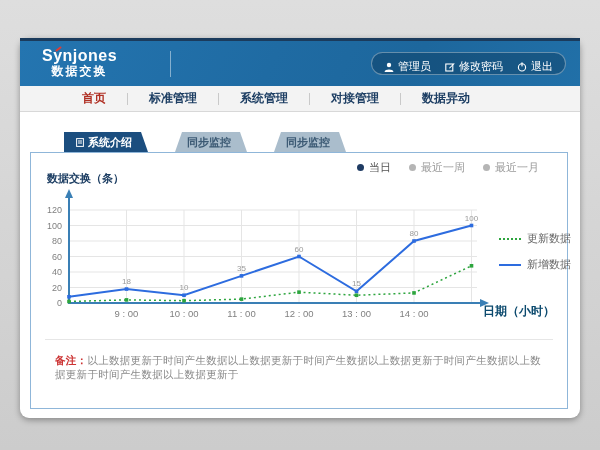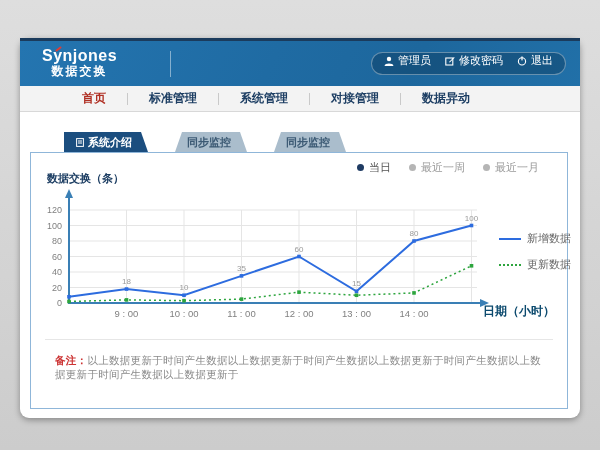--- a/index.html
+++ b/index.html
@@ -21,21 +21,21 @@
   }
   .logo { position:absolute; left:22px; top:6px; text-align:center; line-height:1.1; }
   .logo-en { font-size:16px; font-weight:bold; letter-spacing:.5px; position:relative; display:inline-block; }
   .logo-accent { position:absolute; left:13px; top:1px; width:7px; height:2px; background:#e03c34; transform:rotate(-38deg); border-radius:1px; }
   .logo-cn { font-size:12px; font-weight:bold; letter-spacing:2px; }
   .hdr-divider { position:absolute; left:150px; top:10px; width:1px; height:26px; background:rgba(255,255,255,.45); }
   .app-title { position:absolute; left:162px; top:14px; font-size:15px; letter-spacing:1px; }
   .user-pill {
     position:absolute; right:14px; top:11px; height:23px; border-radius:12px;
     background:rgba(10,45,75,.35); border:1px solid rgba(255,255,255,.35);
-    display:flex; align-items:flex-start; padding:0 12px; gap:14px; font-size:11px;
+    display:flex; align-items:flex-end; padding:0 12px; gap:14px; font-size:11px;
   }
   .user-item { display:flex; align-items:center; gap:4px; cursor:pointer; white-space:nowrap; }
   .user-item svg { display:block; }
   .navbar {
     position:absolute; left:0; top:48px; width:100%; height:26px;
     background:#f3f3f3; border-bottom:1px solid #d8d8d8;
     display:flex; align-items:center; padding-left:41px;
   }
   .nav-item { font-size:12px; font-weight:bold; color:#1d3e63; padding:0 21px; cursor:pointer; white-space:nowrap; }
   .nav-item.active { color:#b03024; }
@@ -215,25 +215,25 @@
         <rect x="151.2" y="145.875" width="3.6" height="3.6" fill="#2da53e"></rect>
         <rect x="208.7" y="144.325" width="3.6" height="3.6" fill="#2da53e"></rect>
         <rect x="266.2" y="137.35" width="3.6" height="3.6" fill="#2da53e"></rect>
         <rect x="323.7" y="140.45" width="3.6" height="3.6" fill="#2da53e"></rect>
         <rect x="381.2" y="138.125" width="3.6" height="3.6" fill="#2da53e"></rect>
         <rect x="438.7" y="111" width="3.6" height="3.6" fill="#2da53e"></rect>
       </svg>
     <div class="xlabel">日期（小时）</div>
     <div class="series-legend">
         <span class="series-item">
+          <span class="swatch dotted" style="border-color:#2da53e"></span>
+          <span>更新数据</span>
+        </span>
+        <span class="series-item">
           <span class="swatch solid" style="border-color:#2d6cdf"></span>
           <span>新增数据</span>
-        </span>
-        <span class="series-item">
-          <span class="swatch dotted" style="border-color:#2da53e"></span>
-          <span>更新数据</span>
         </span>
       </div>
     <div class="note-wrap">
       <span class="note-prefix">备注：</span><span>以上数据更新于时间产生数据以上数据更新于时间产生数据以上数据更新于时间产生数据以上数据更新于时间产生数据以上数据更新于</span>
     </div>
   </div>
 </div>
 
 </body></html>

